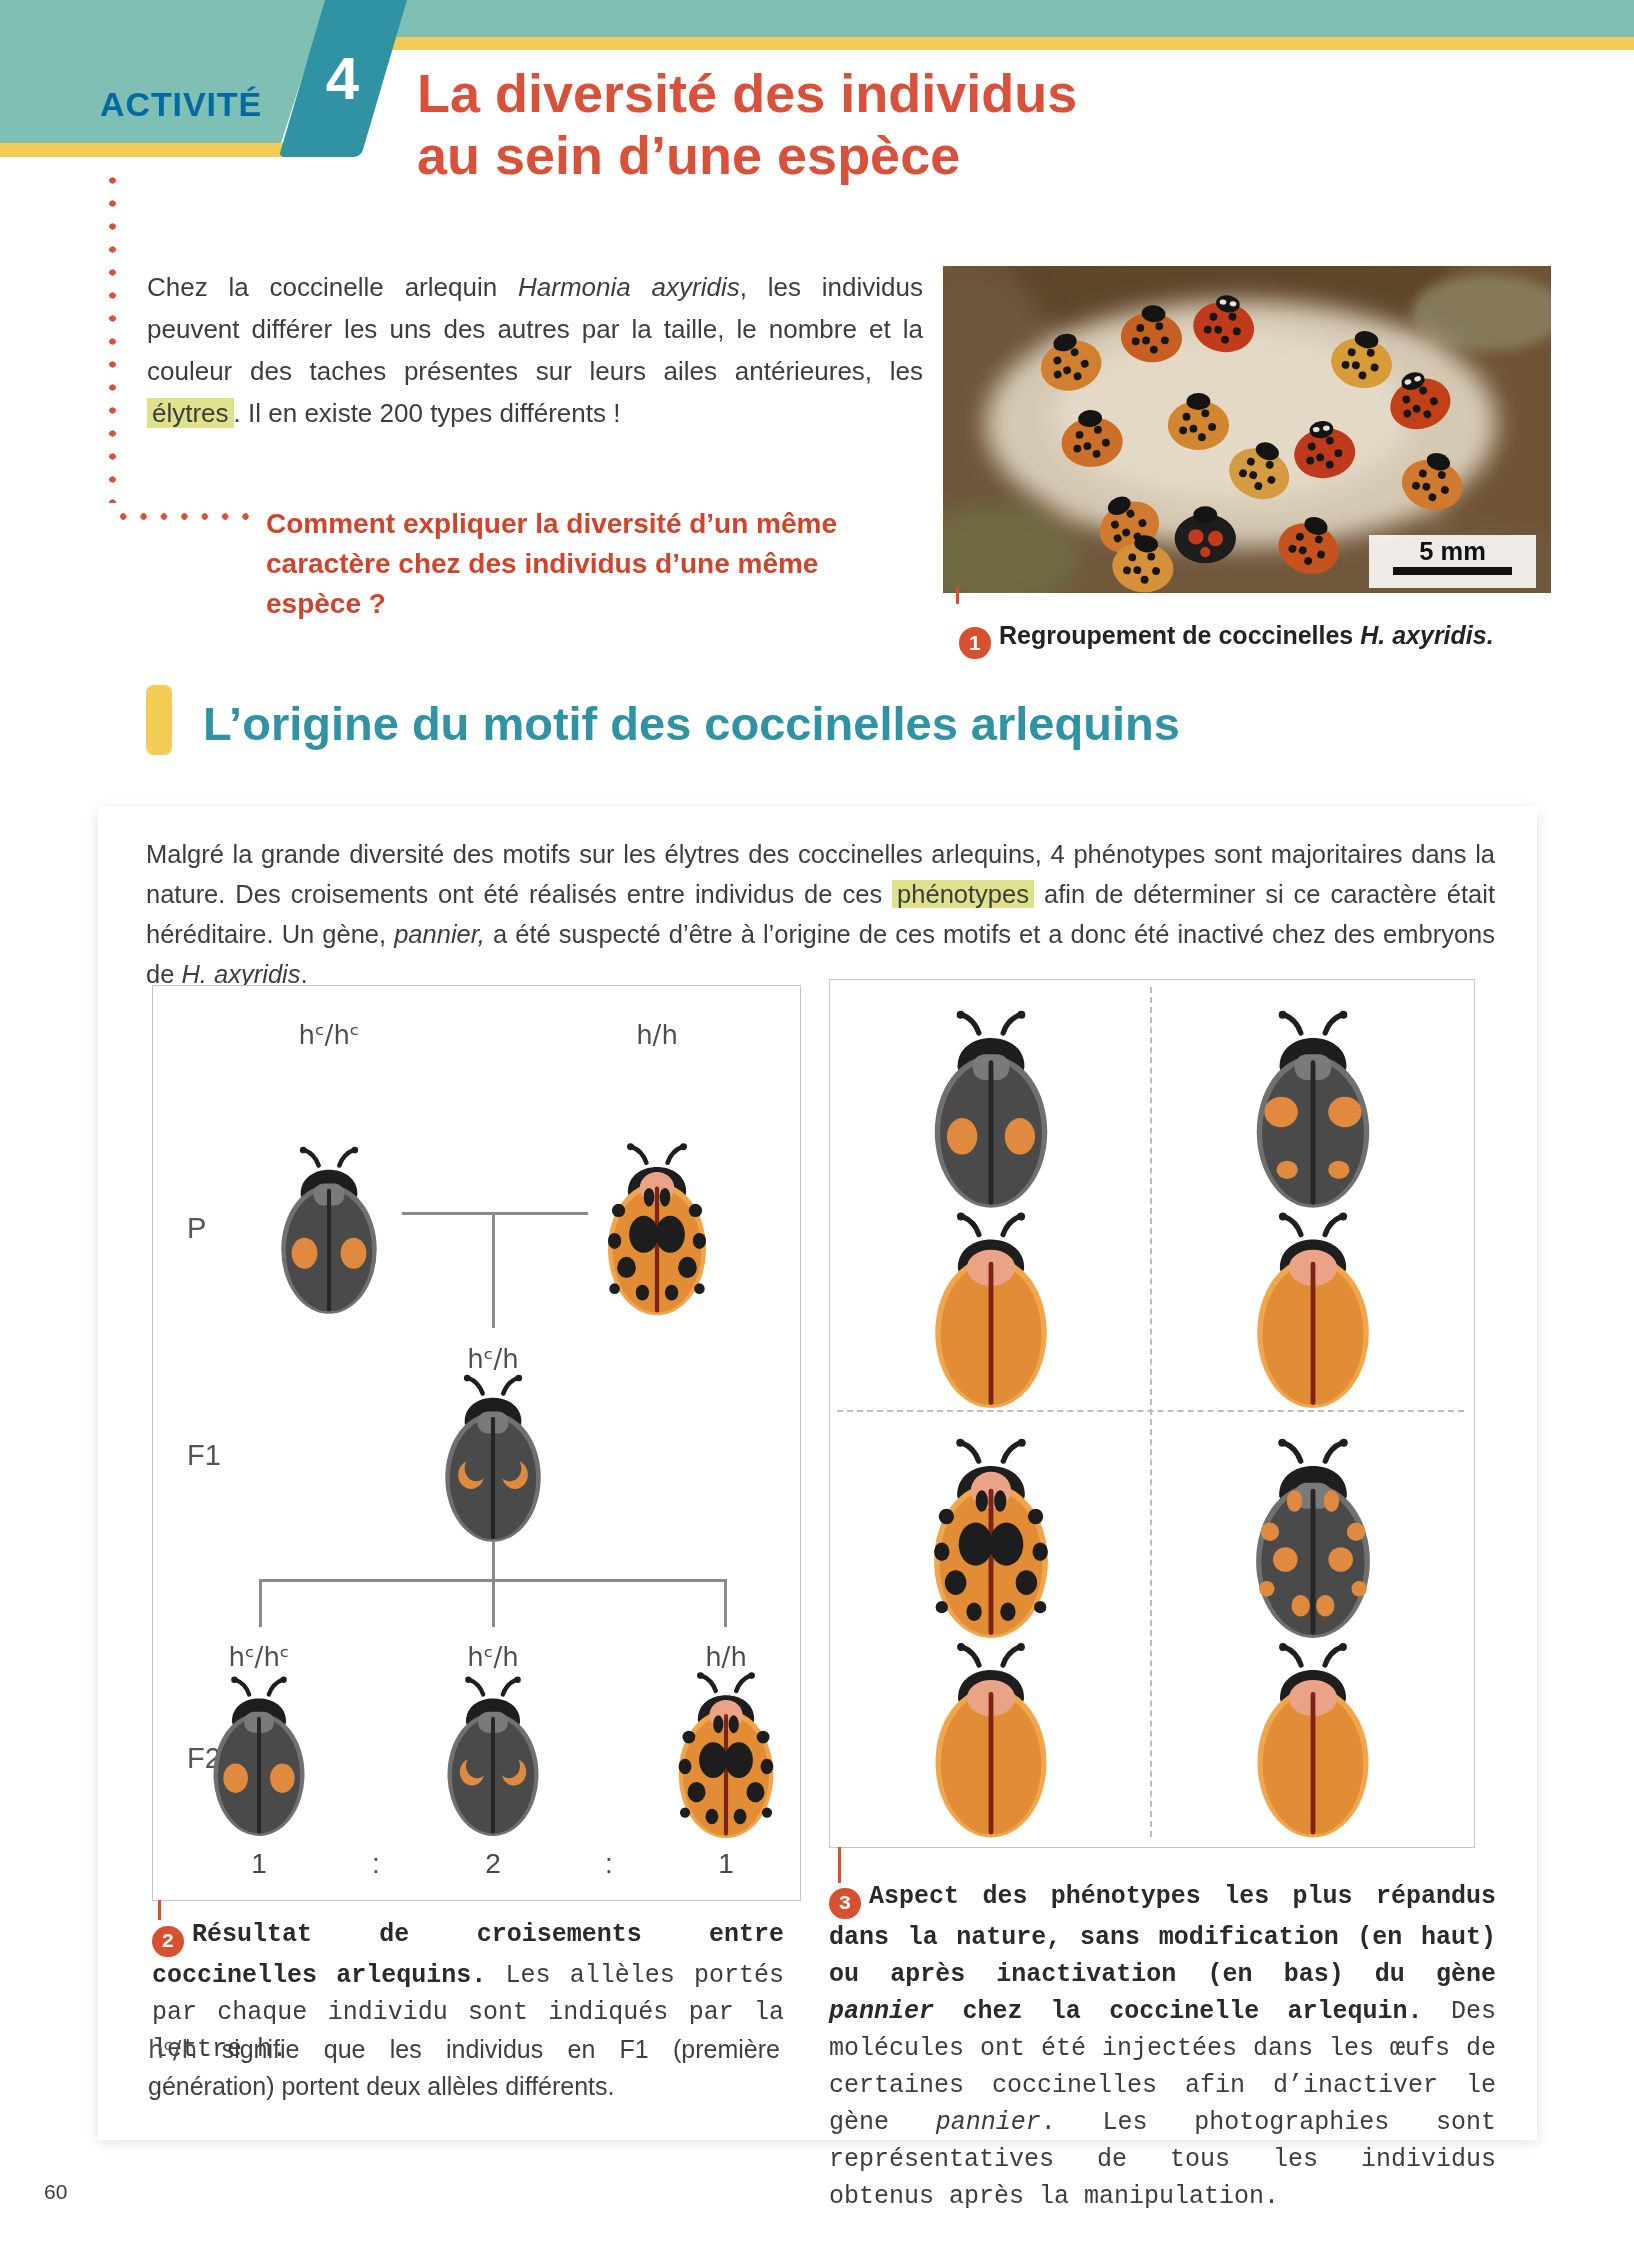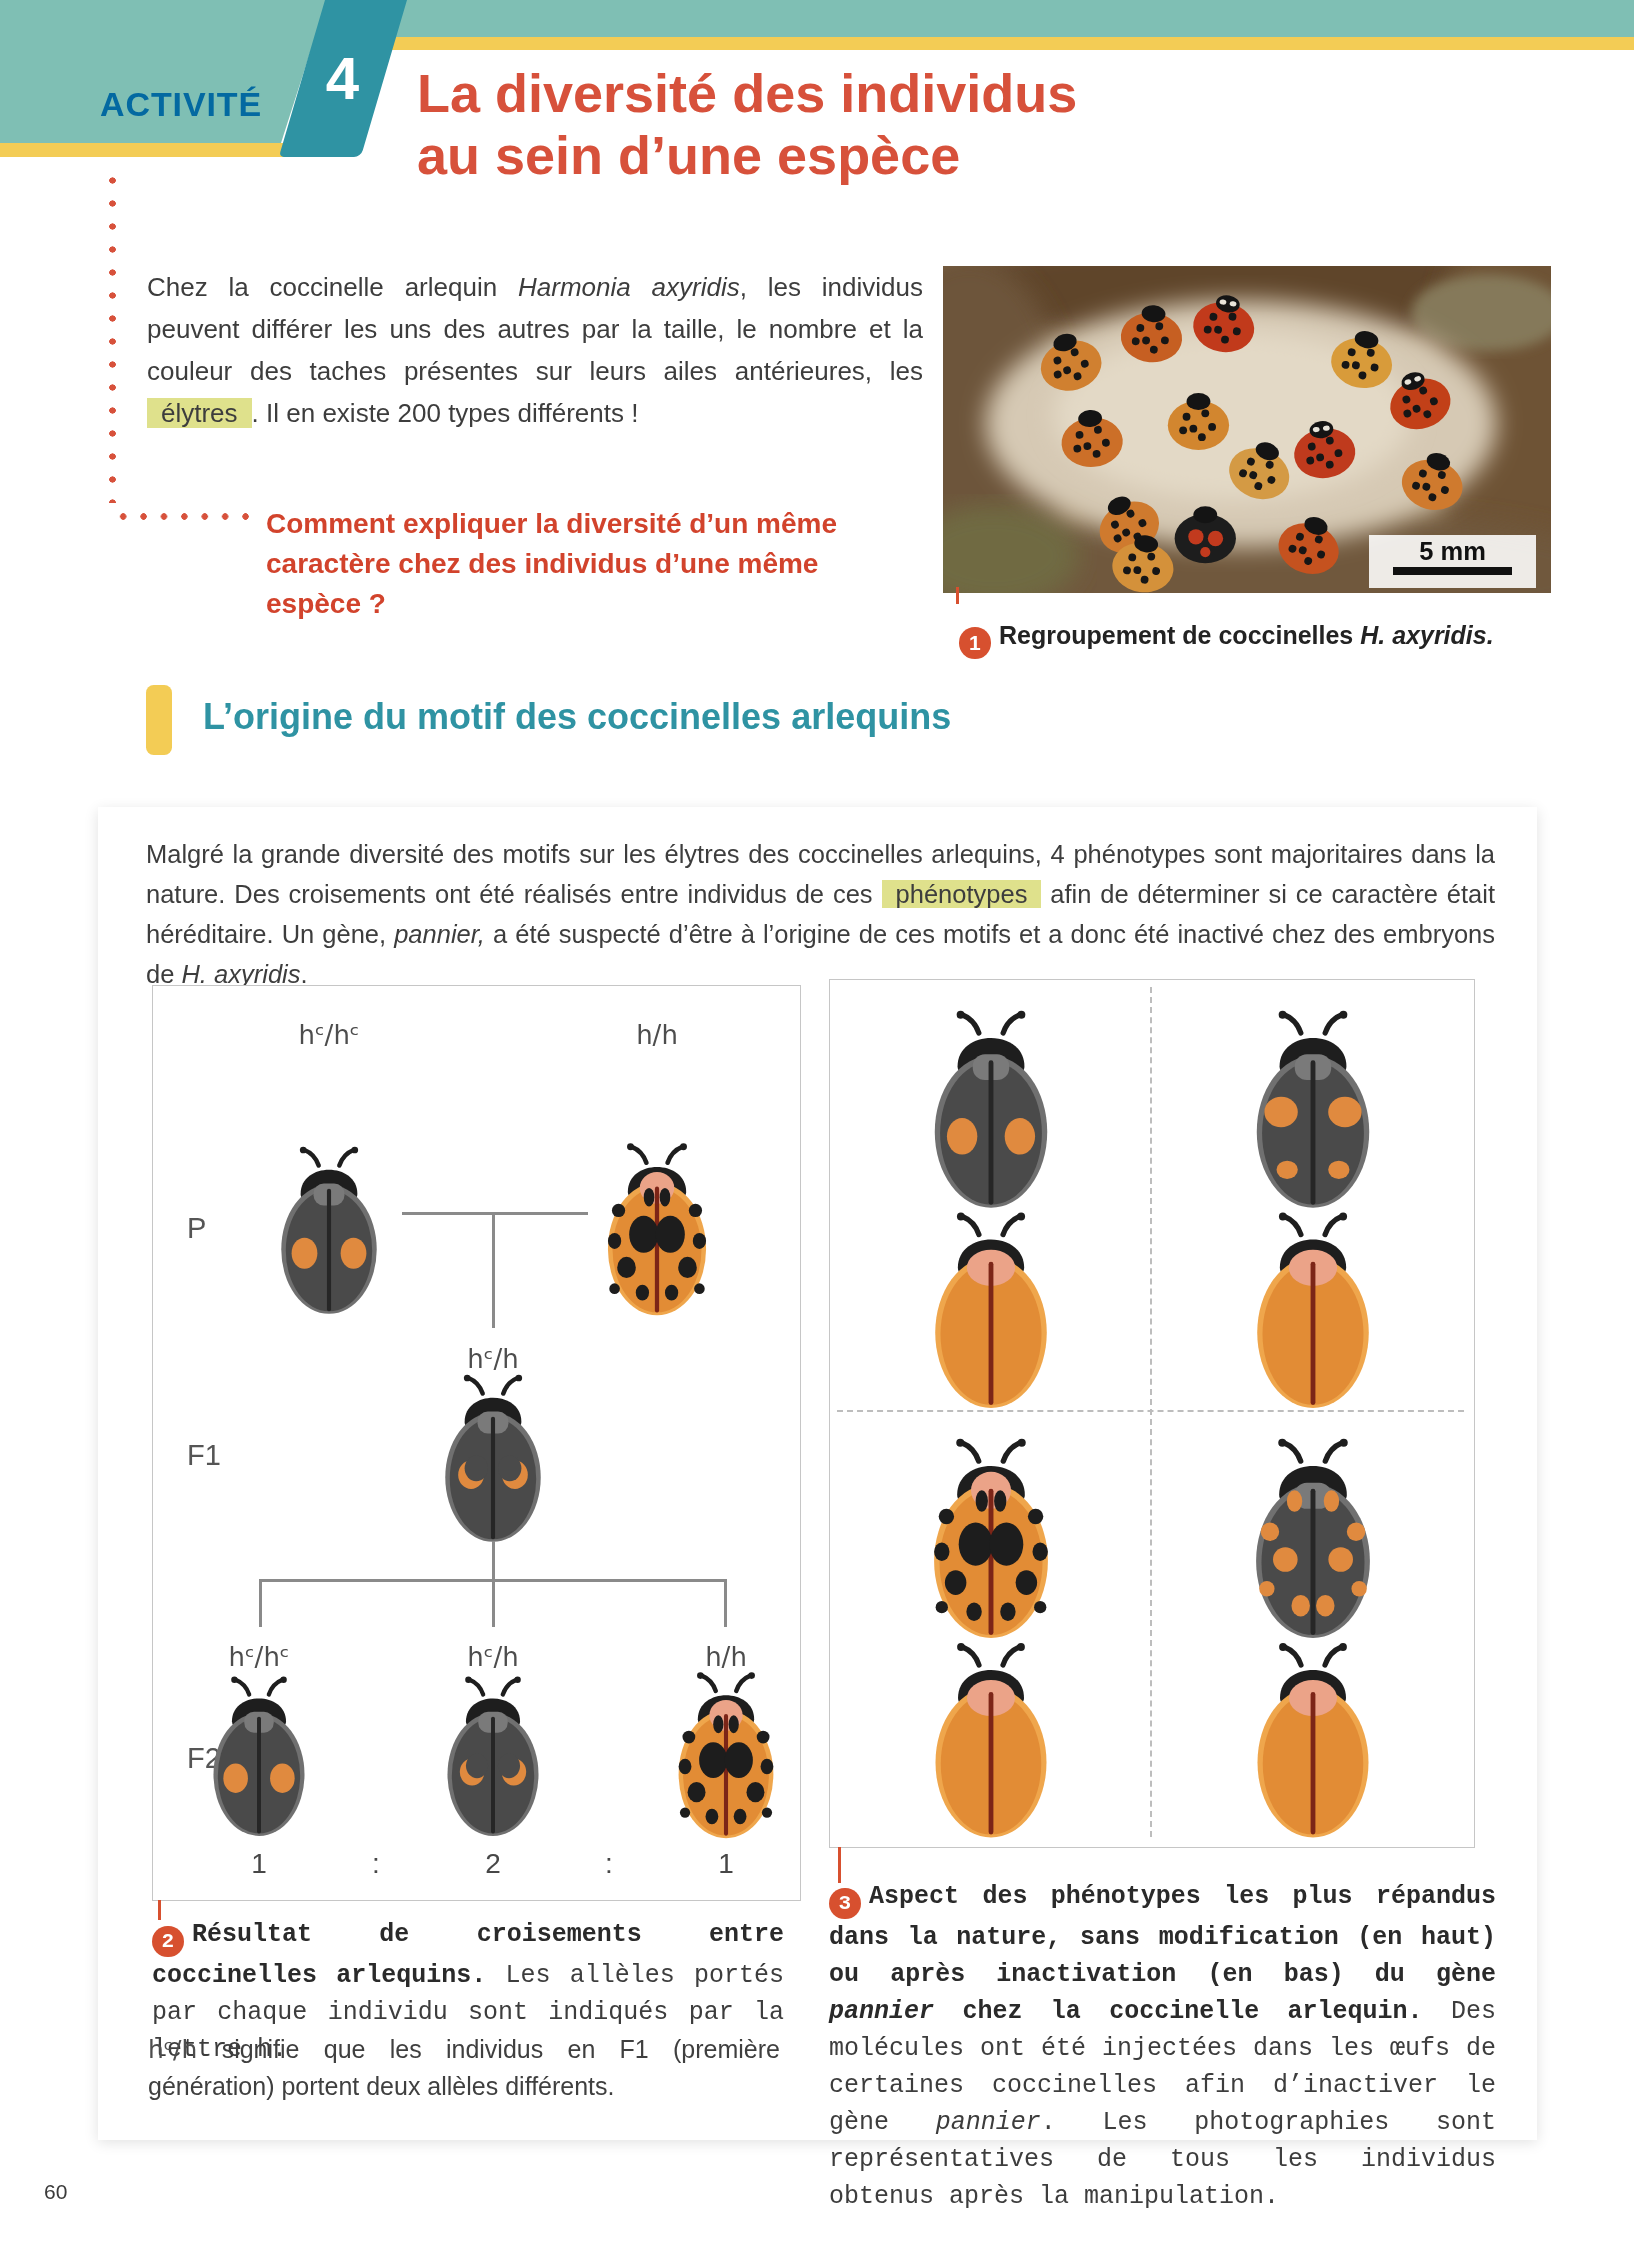--- a/index.html
+++ b/index.html
@@ -21,32 +21,32 @@
   
   .dots-v{left:108px;top:169px;width:8.5px;height:334px;
           background-image:radial-gradient(circle,#d7513b 2.9px,rgba(0,0,0,0) 3.3px);
           background-size:8.5px 23px;background-repeat:repeat-y;}
   .dots-h{left:113px;top:512px;width:143px;height:8.5px;
           background-image:radial-gradient(circle,#d7513b 2.9px,rgba(0,0,0,0) 3.3px);
           background-size:20.4px 8.5px;background-repeat:repeat-x;}
   
   .intro{left:147px;top:266px;width:776px;font-size:26px;line-height:42px;text-align:justify;color:#3d3d3d;}
   .question{left:266px;top:504px;width:601px;font-size:28px;line-height:40px;font-weight:bold;color:#d2432c;}
-  .hl{background:#dfe18c;padding:0 14px;}
+  .hl{background:#dfe18c;padding:0 5px;}
   .it{font-style:italic;}
   
   .photo{left:943px;top:266px;width:608px;height:327px;background:#97805f;overflow:hidden;}
   .caption1{left:943px;top:601px;width:608px;font-size:25px;font-weight:bold;color:#232323;line-height:36px;}
   
   .badge{display:inline-flex;width:31.5px;height:31.5px;border-radius:50%;background:#d7502f;color:#fff;
          font-size:21px;font-weight:bold;align-items:center;justify-content:center;vertical-align:-6px;margin-right:8.5px;flex:none;}
   .stem{width:3.4px;background:#d7502f;}
   
   .sec-tab{left:146px;top:685px;width:25.5px;height:70px;background:#f3cc55;border-radius:7.7px;}
-  .sec-head{left:203px;top:696px;color:#2f93a3;font-size:36px;font-weight:bold;}
+  .sec-head{left:203px;top:696px;color:#2f93a3;font-size:47px;font-weight:bold;}
   
   .card{left:98px;top:807px;width:1439px;height:1333px;background:#fff;
         box-shadow:0 2.6px 13.6px rgba(0,0,0,0.12);}
   .bodypara{left:146px;top:834px;width:1349px;font-size:25.5px;line-height:40px;text-align:justify;color:#3d3d3d;}
   
   .figbox{border:1.7px solid #c6c6c6;background:#fff;}
   .fig2{left:152px;top:985px;width:647px;height:914px;}
   .fig3{left:829px;top:979px;width:644px;height:867px;}
   .dash-v{left:320px;top:6.8px;width:0;height:850px;border-left:2.6px dashed #bdbdbd;}
   .dash-h{left:6.8px;top:430px;width:627px;height:0;border-top:2.6px dashed #bdbdbd;}

